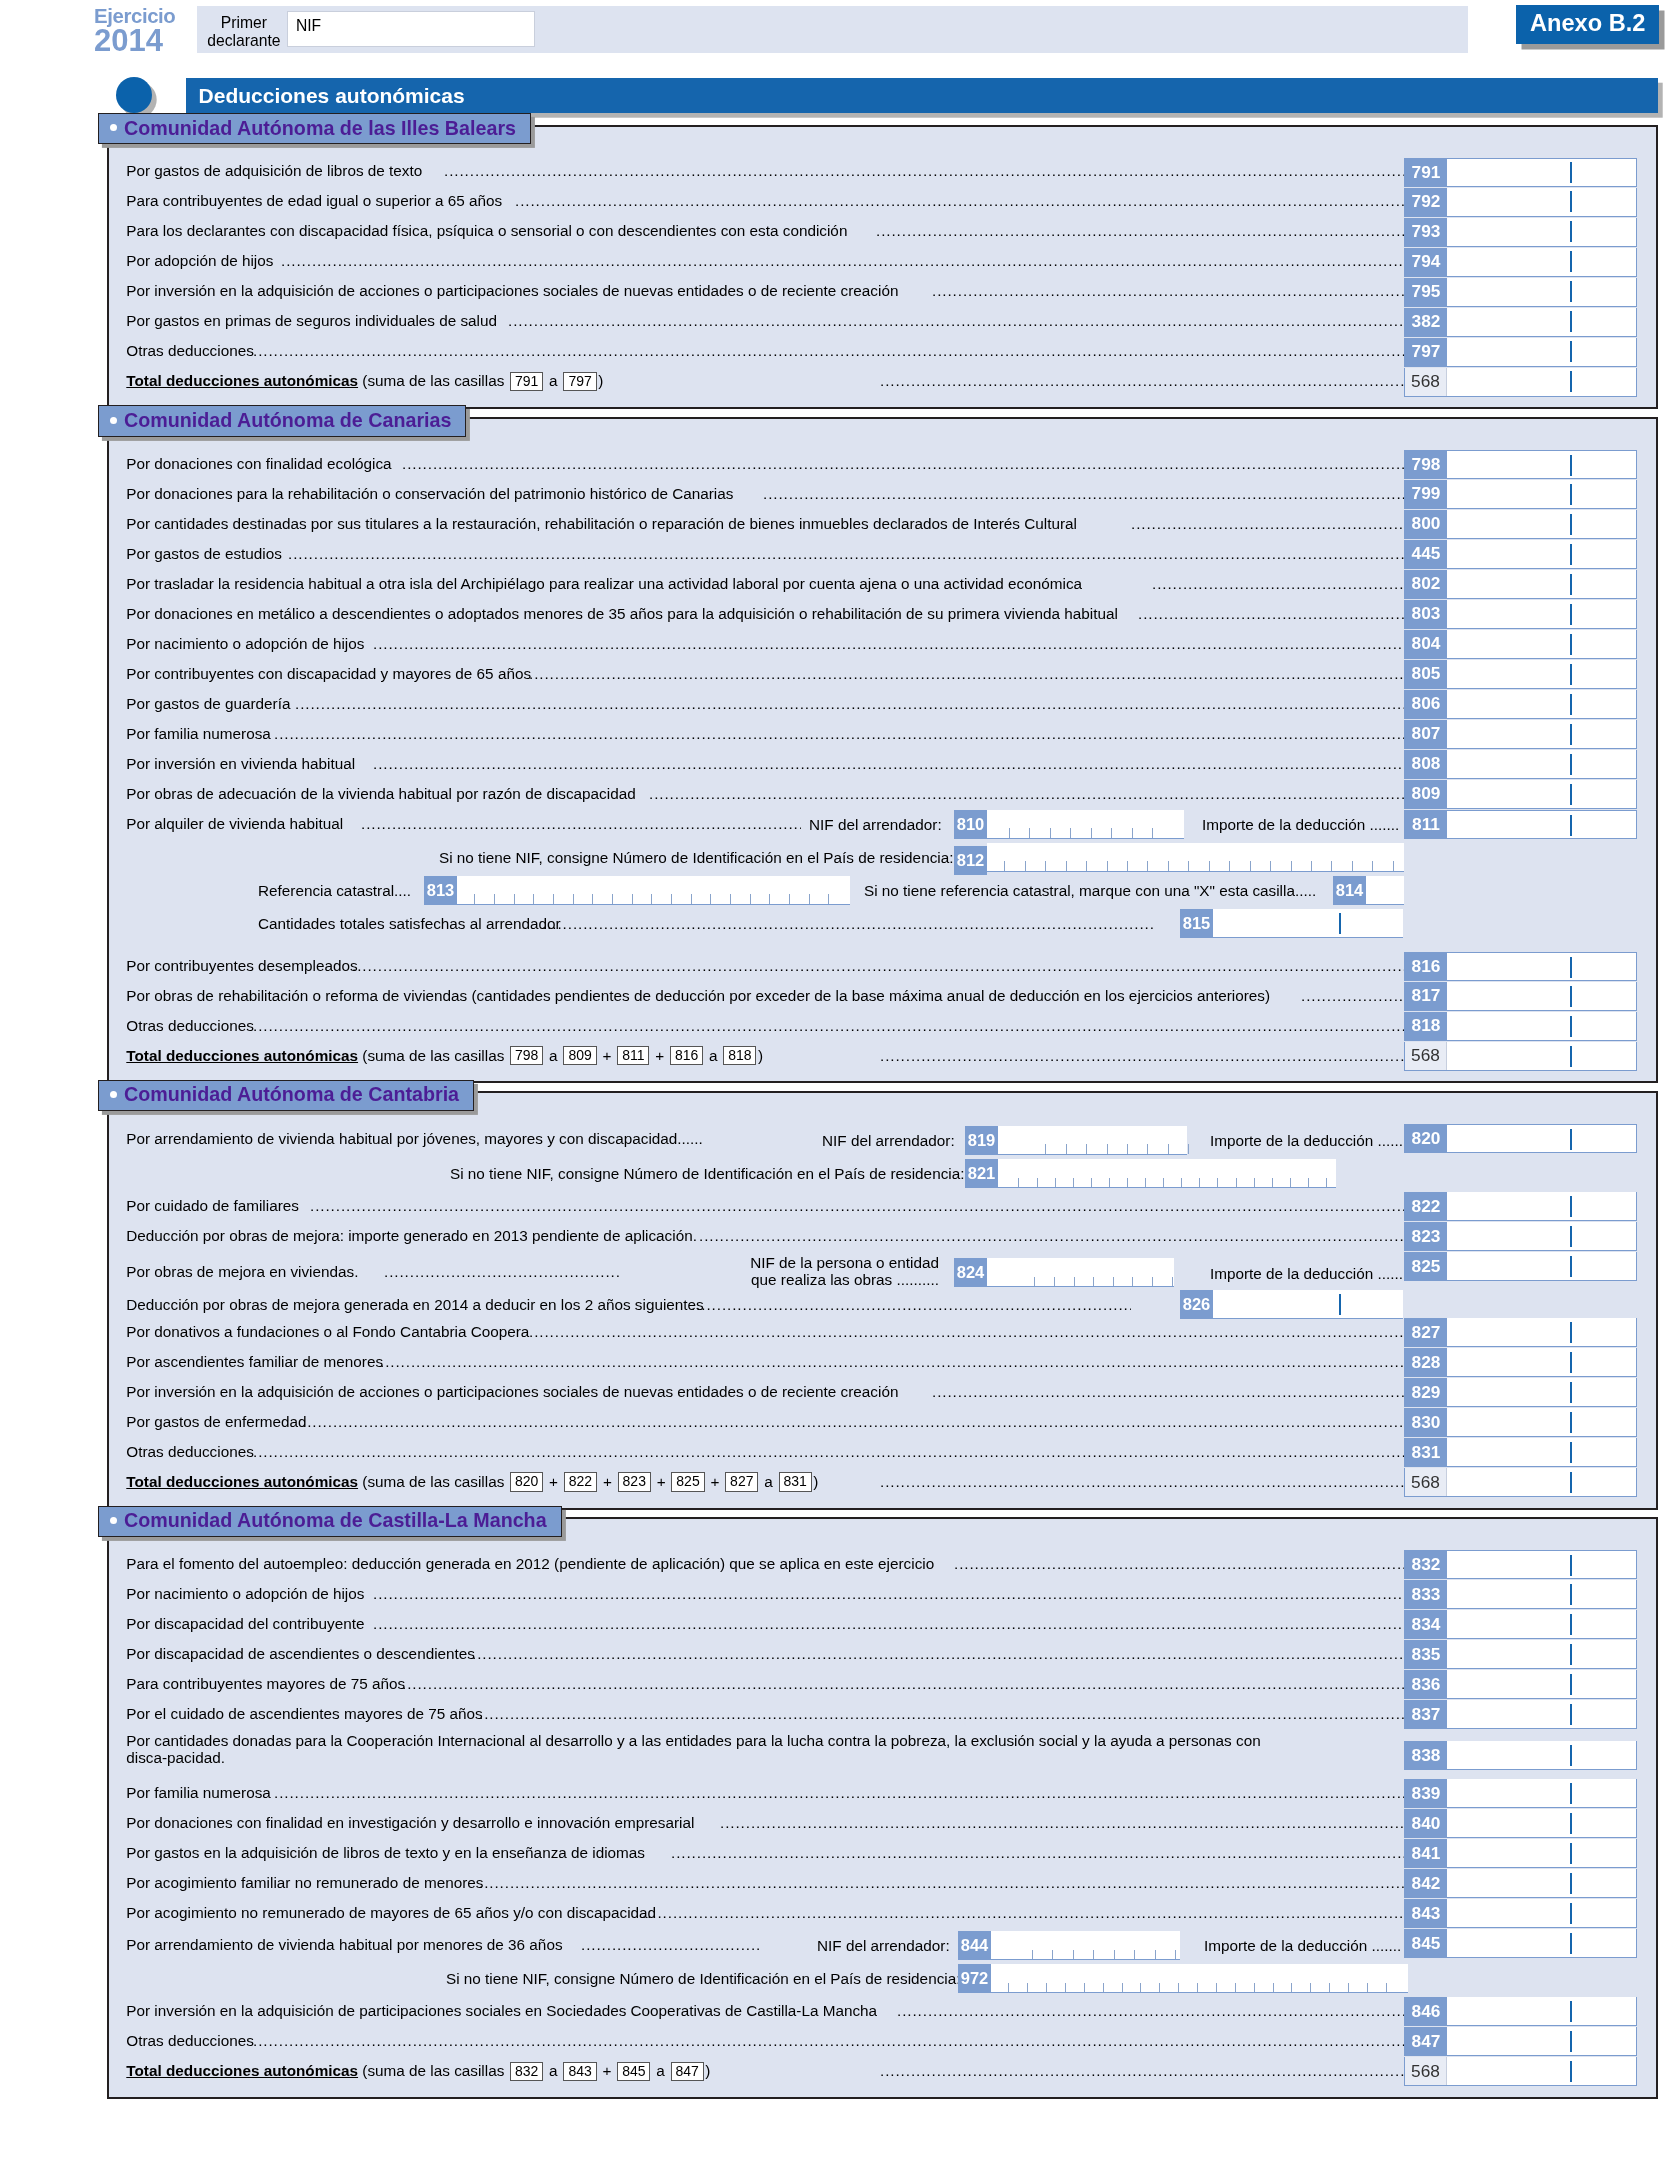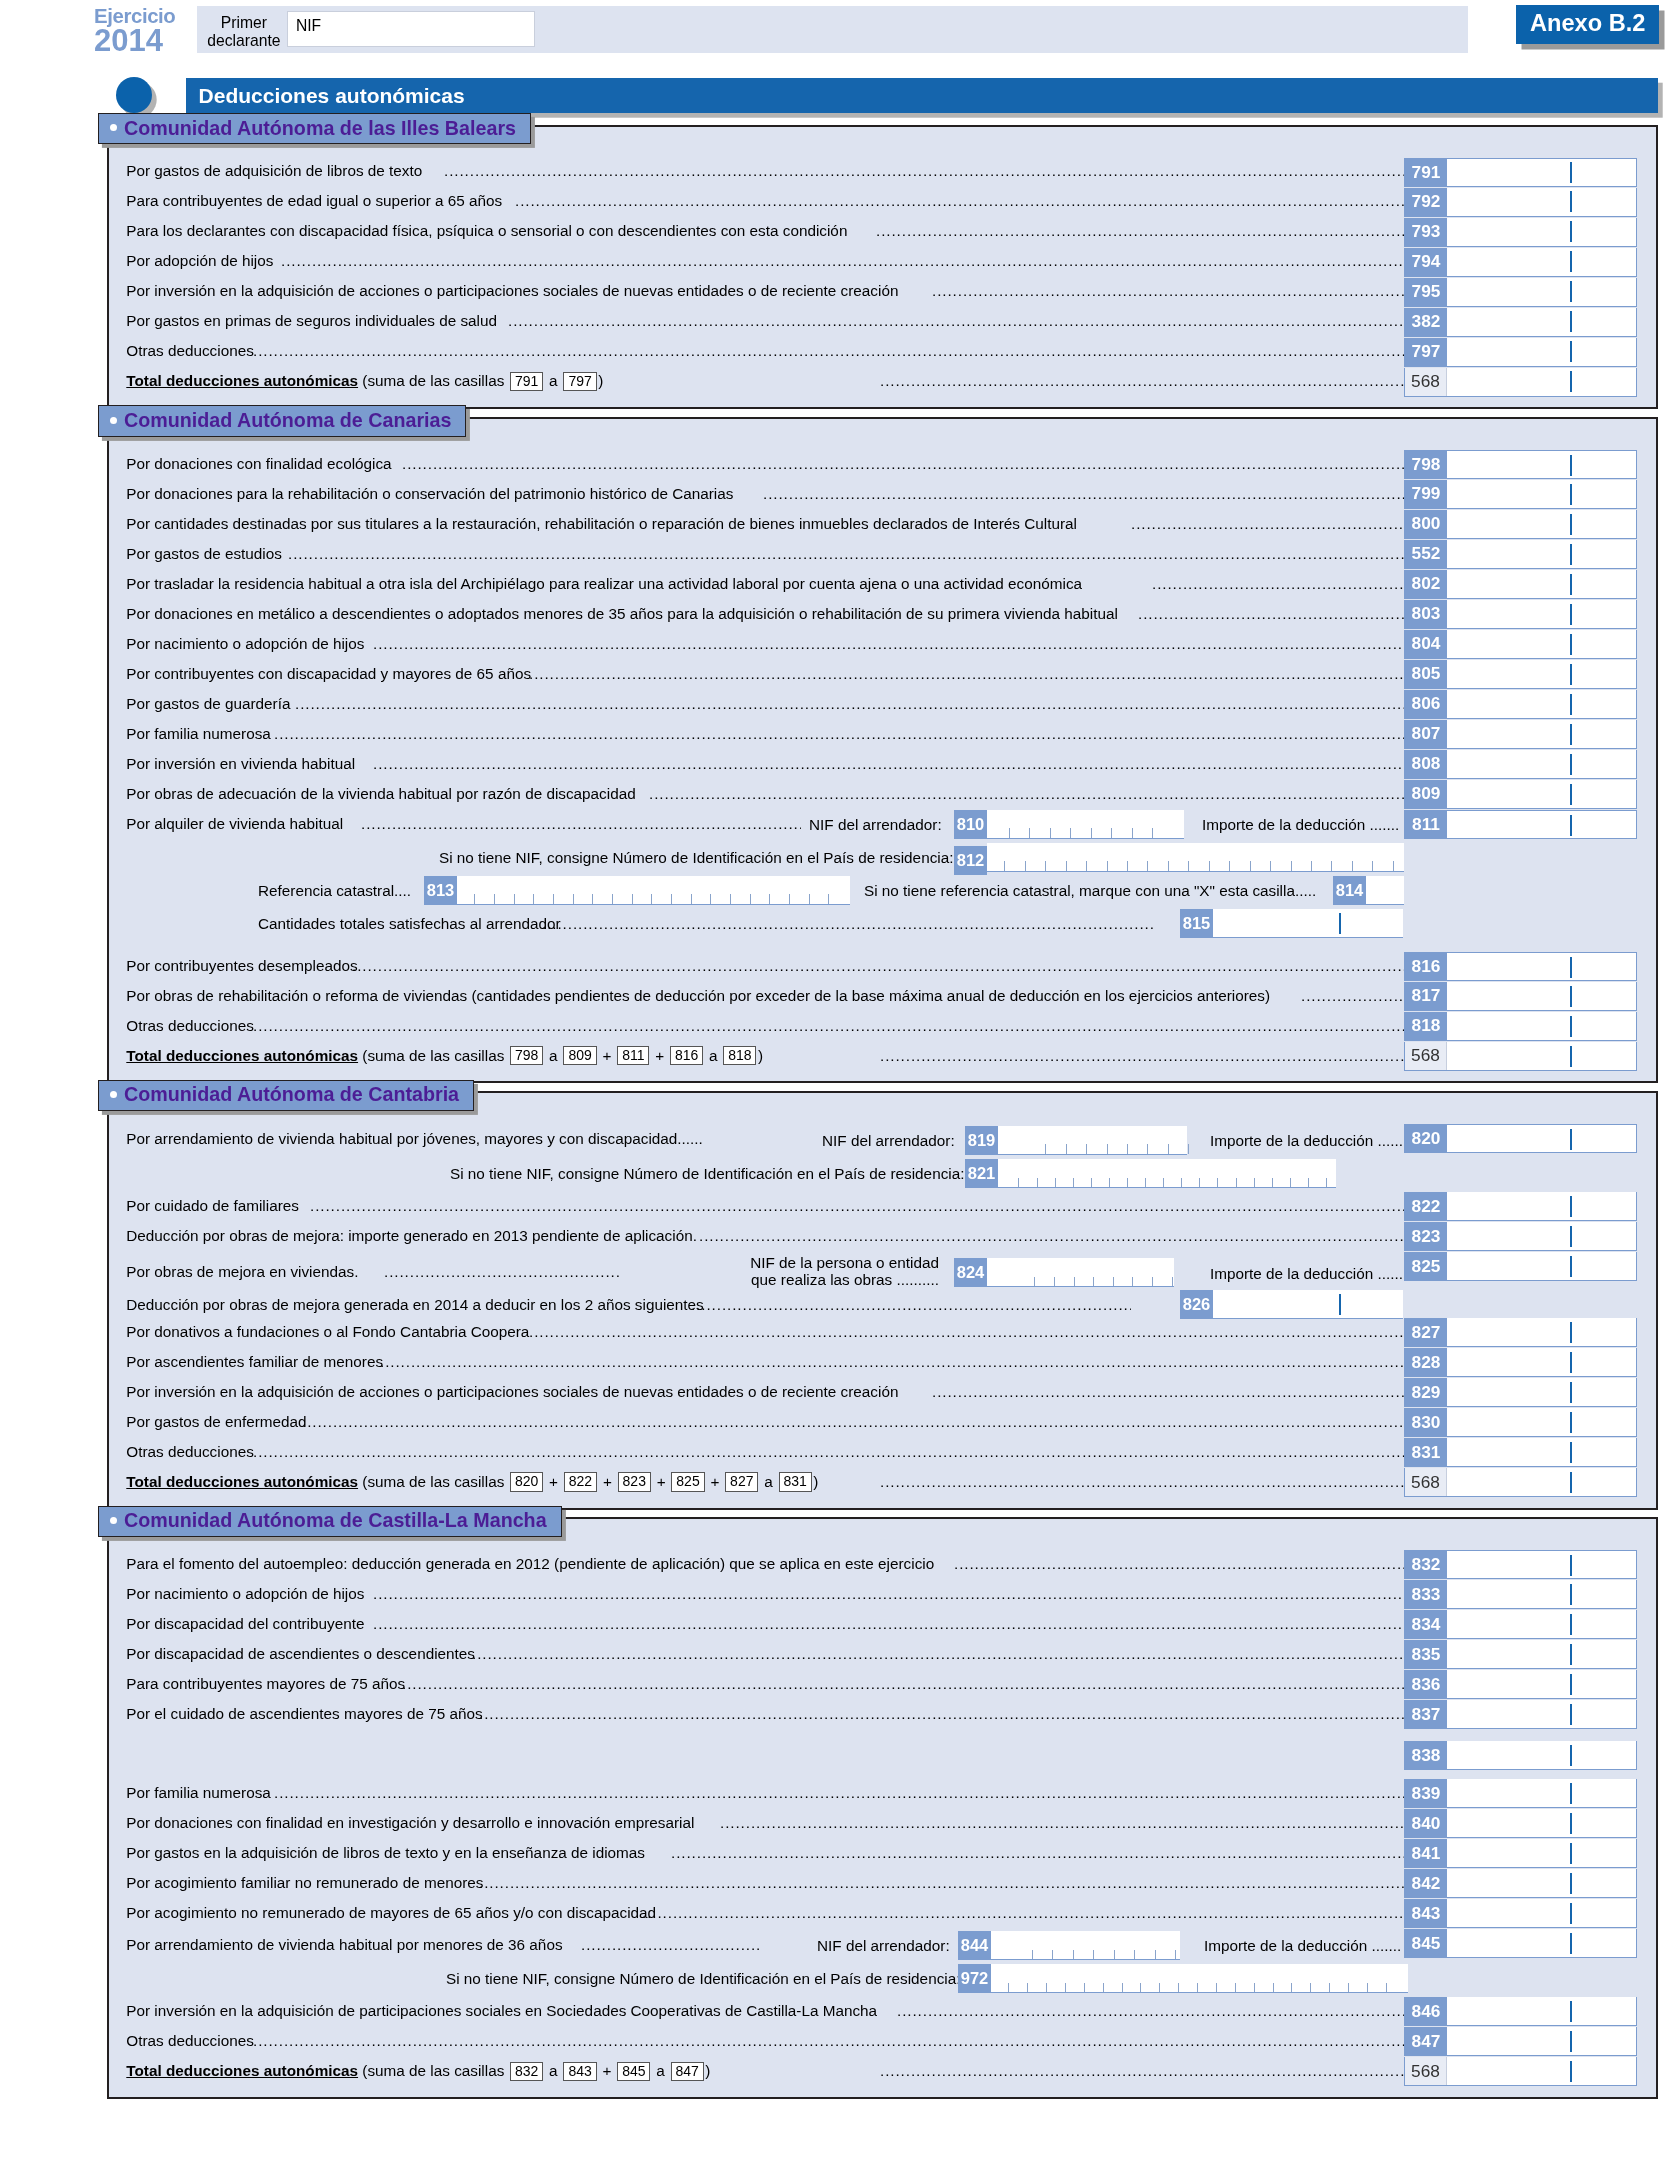--- a/index.html
+++ b/index.html
@@ -246,21 +246,21 @@
             <span class="dots" style="left:1022px;width:315px;top:4.7px">..................................................................</span>
             <div class="moneybox" style="top:0px">
               <span class="mb-num">800</span>
               <span class="mb-sep"></span>
             </div>
           </div>
           <div class="row">
             <span class="lbl">Por gastos de estudios</span>
             <span class="dots" style="left:179px;width:1158px;top:4.7px">.....................................................................................................................................................................................................................................................</span>
             <div class="moneybox" style="top:0px">
-              <span class="mb-num">552</span>
+              <span class="mb-num">445</span>
               <span class="mb-sep"></span>
             </div>
           </div>
           <div class="row">
             <span class="lbl">Por trasladar la residencia habitual a otra isla del Archipiélago para realizar una actividad laboral por cuenta ajena o una actividad económica</span>
             <span class="dots" style="left:1043px;width:294px;top:4.7px">..............................................................</span>
             <div class="moneybox" style="top:0px">
               <span class="mb-num">802</span>
               <span class="mb-sep"></span>
             </div>
@@ -627,20 +627,21 @@
           </div>
           <div class="row">
             <span class="lbl">Por el cuidado de ascendientes mayores de 75 años</span>
             <span class="dots" style="left:370px;width:967px;top:4.7px">............................................................................................................................................................................................................</span>
             <div class="moneybox" style="top:0px">
               <span class="mb-num">837</span>
               <span class="mb-sep"></span>
             </div>
           </div>
           <div class="row tall">
+            <span class="lbl wrap">Por cantidades donadas para la Cooperación Internacional al desarrollo y a las entidades para la lucha contra la pobreza, la exclusión social y la ayuda a personas con disca-pacidad.</span>
             <div class="moneybox" style="top:11px">
               <span class="mb-num">838</span>
               <span class="mb-sep"></span>
             </div>
           </div>
           <div class="row">
             <span class="lbl">Por familia numerosa</span>
             <span class="dots" style="left:165px;width:1172px;top:4.7px">........................................................................................................................................................................................................................................................</span>
             <div class="moneybox" style="top:0px">
               <span class="mb-num">839</span>

